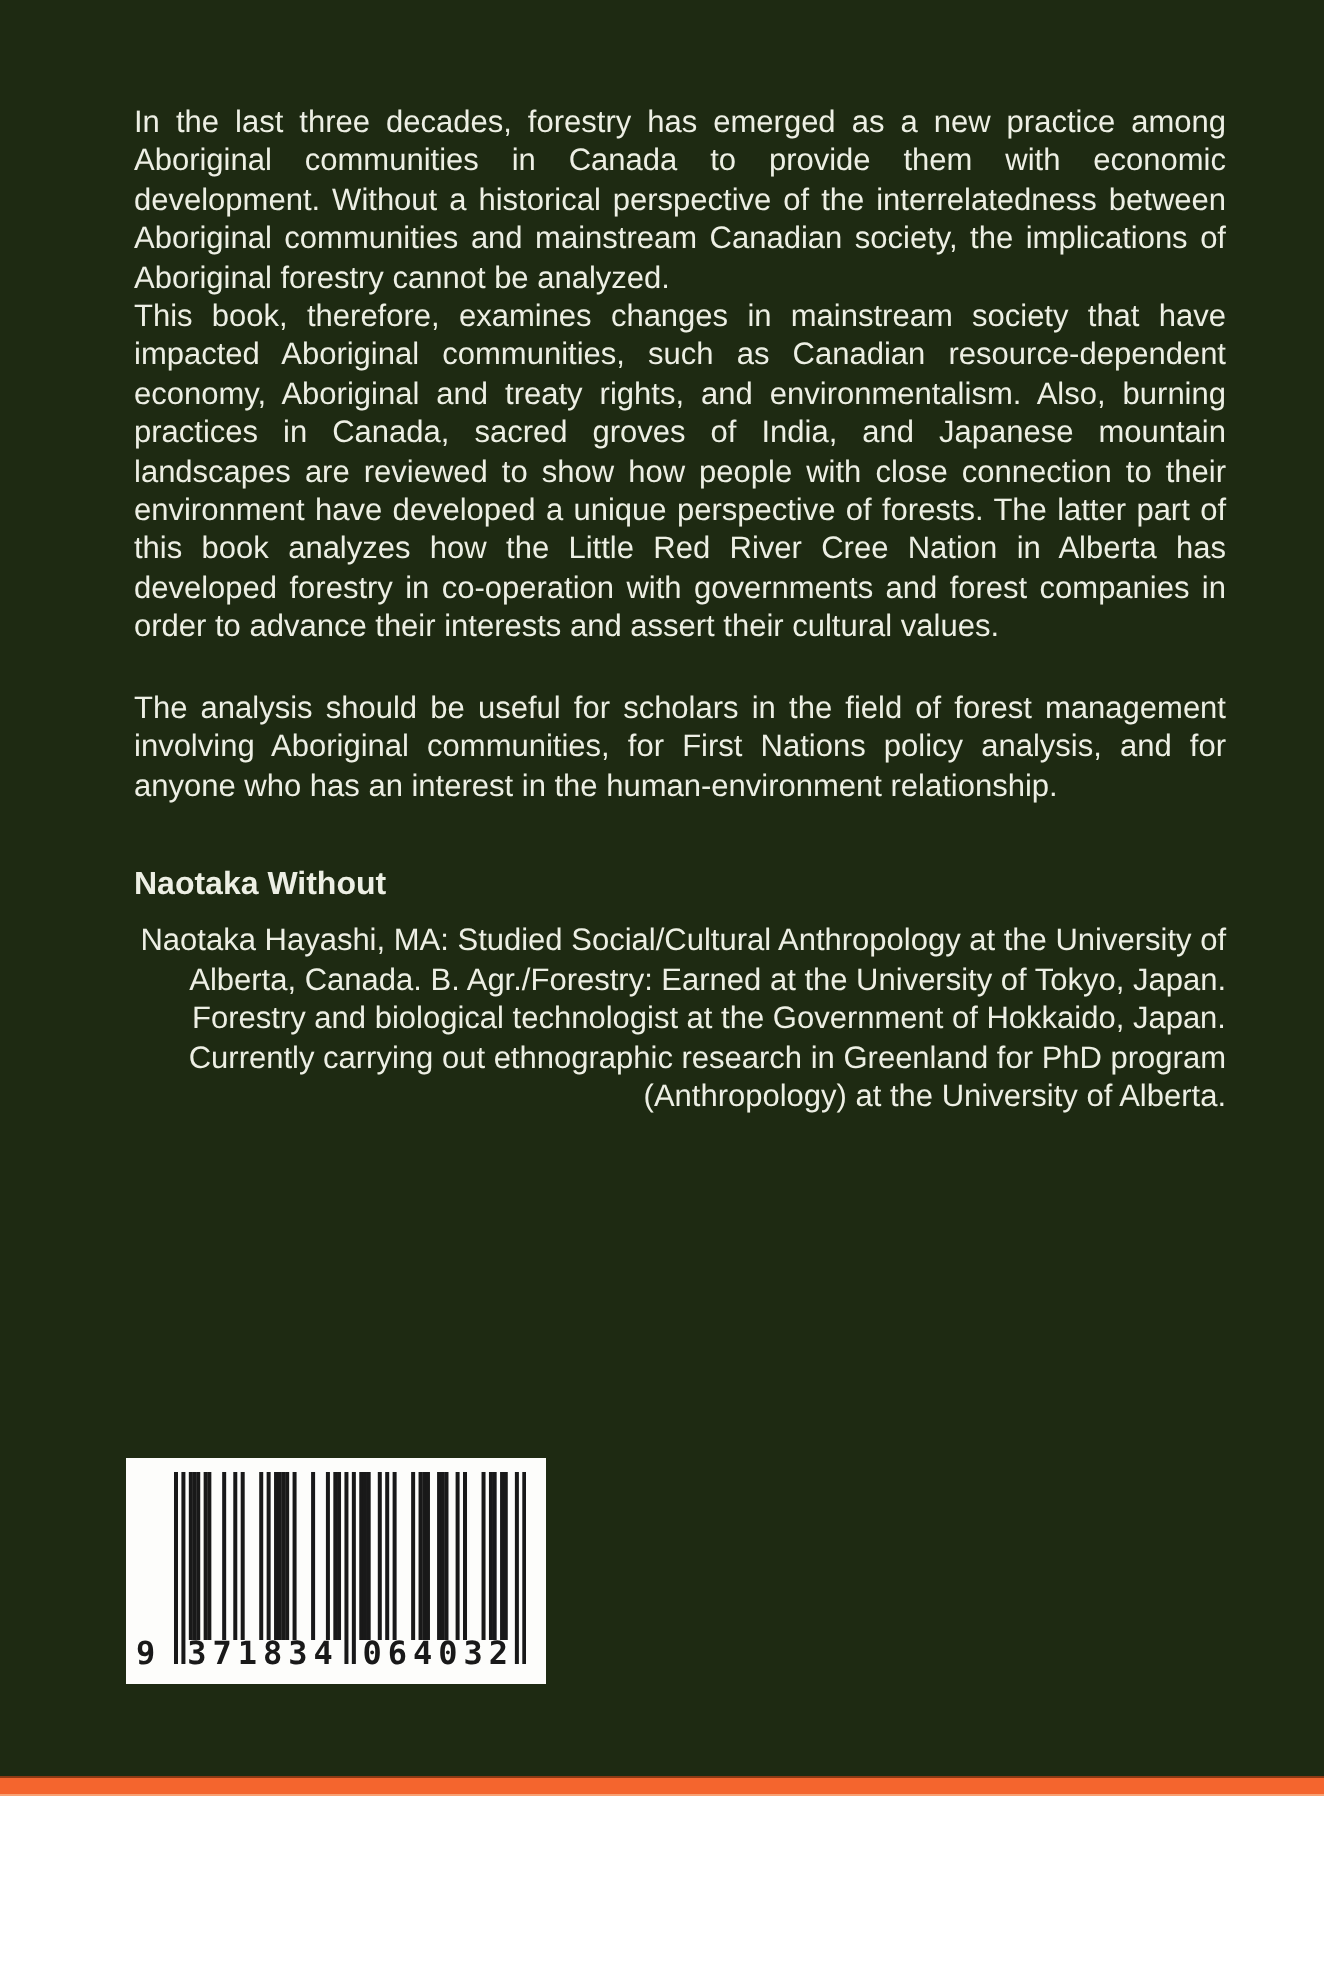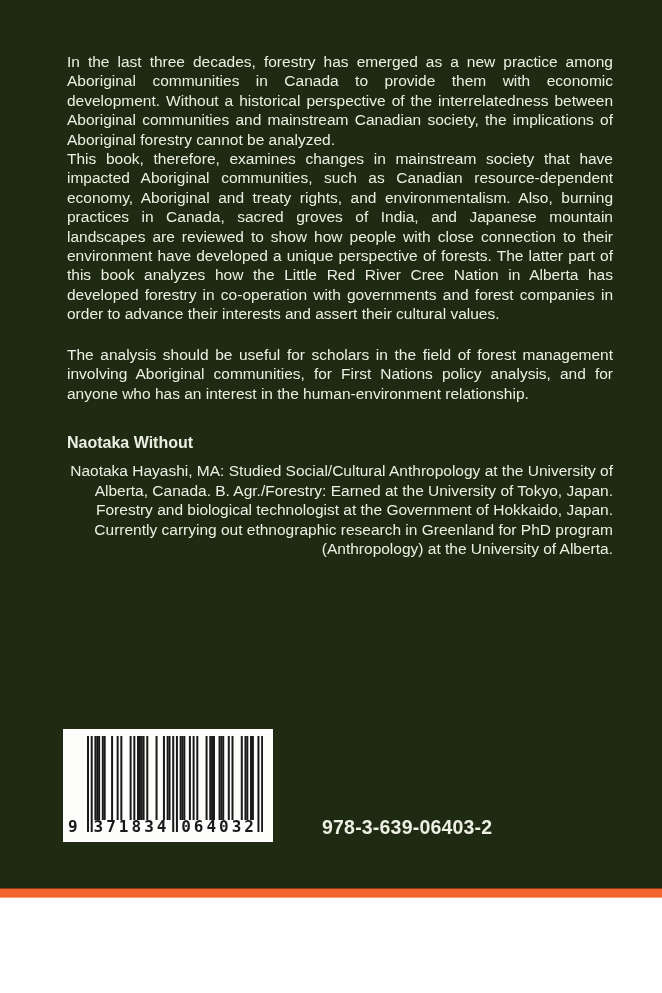--- a/index.html
+++ b/index.html
@@ -140,20 +140,19 @@
           <rect x="88" y="0" width="1.08" height="84"></rect>
           <rect x="89" y="0" width="1.08" height="84"></rect>
           <rect x="92" y="0" width="1.08" height="96"></rect>
           <rect x="94" y="0" width="1.08" height="96"></rect>
         </svg>
       <span class="bc-d bc-first">9</span>
       <span class="bc-d bc-left">371834</span>
       <span class="bc-d bc-right">064032</span>
     </div>
 
-    <div class="isbn">978-3-639-06403-2</div>
 
   </div>
 
   <div class="stripe"></div>
   <div class="white-foot"></div>
 
 </div>
 
 </body></html>

